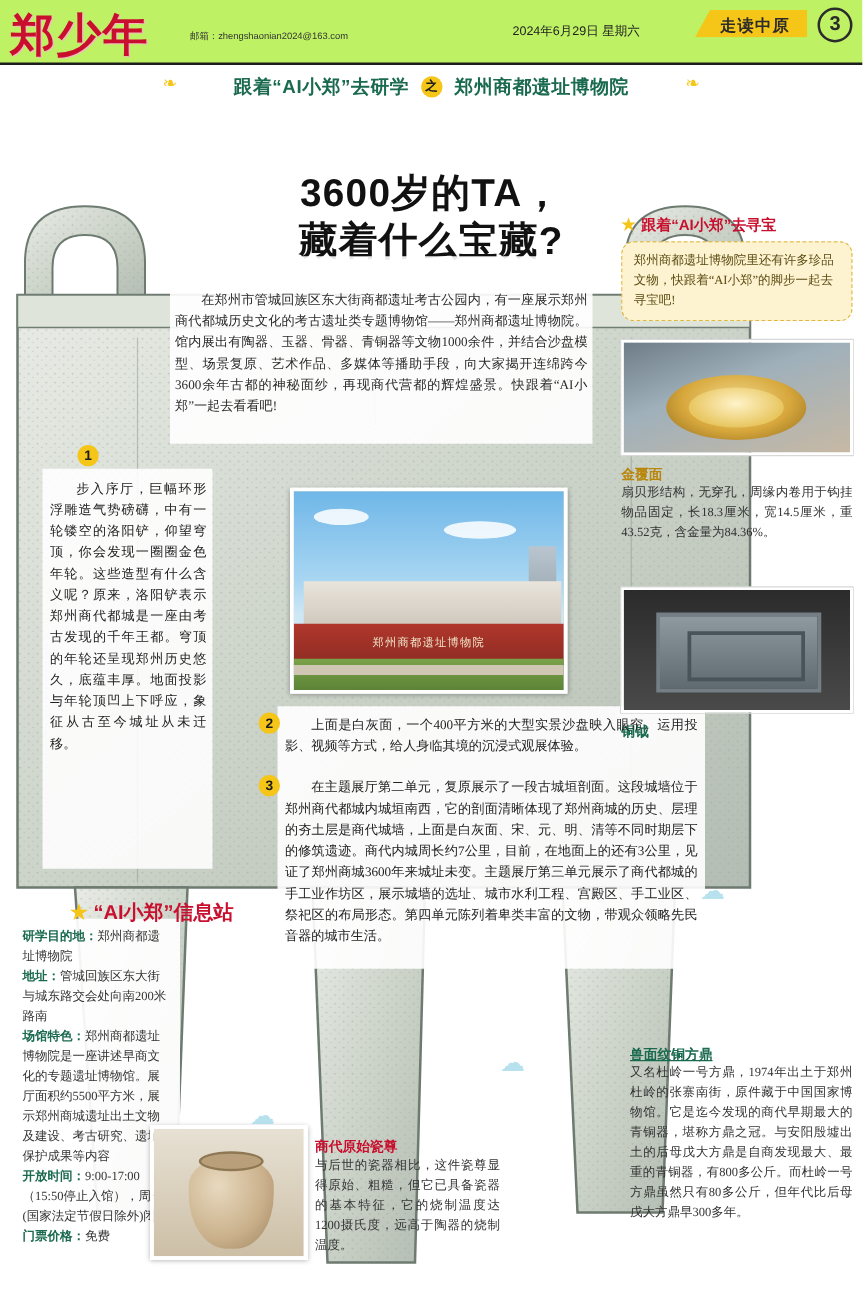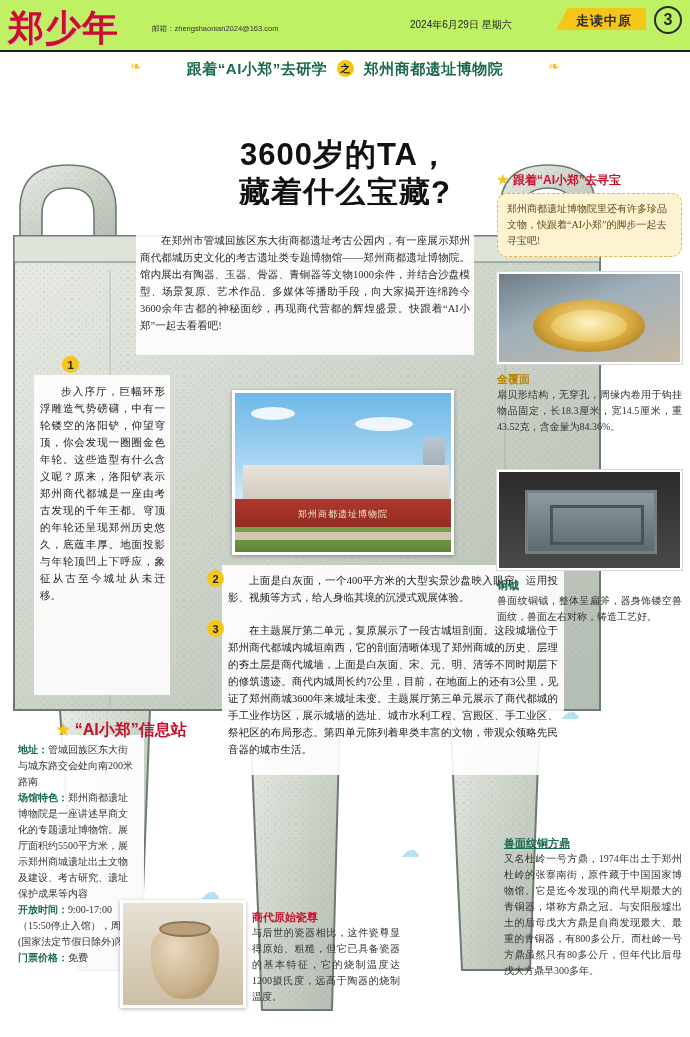--- a/index.html
+++ b/index.html
@@ -300,21 +300,20 @@
 <div class="cap cap1">
   <div class="cap-title gold">金覆面</div>
   <div class="cap-body">扇贝形结构，无穿孔，周缘内卷用于钩挂物品固定，长18.3厘米，宽14.5厘米，重43.52克，含金量为84.36%。</div>
 </div>
 
 <div class="photo-card pc2">
   <div class="plate"></div>
 </div>
 <div class="cap cap2">
   <div class="cap-title">铜钺</div>
-  <div class="cap-body">兽面纹铜钺，整体呈扁斧，器身饰镂空兽面纹，兽面左右对称，铸造工艺好。</div>
 </div>
 
 <div class="num n1">1</div>
 <div class="col1">步入序厅，巨幅环形浮雕造气势磅礴，中有一轮镂空的洛阳铲，仰望穹顶，你会发现一圈圈金色年轮。这些造型有什么含义呢？原来，洛阳铲表示郑州商代都城是一座由考古发现的千年王都。穹顶的年轮还呈现郑州历史悠久，底蕴丰厚。地面投影与年轮顶凹上下呼应，象征从古至今城址从未迁移。</div>
 
 <div class="museum-photo">
   <div class="mp-sky"></div>
   <div class="mp-cloud" style="left:16px;top:14px;width:44px;height:13px;"></div>
   <div class="mp-cloud" style="left:120px;top:24px;width:58px;height:14px;"></div>
   <div class="mp-tower"></div>
@@ -329,20 +328,21 @@
 <div class="num n2">2</div>
 <div class="para2">上面是白灰面，一个400平方米的大型实景沙盘映入眼帘。运用投影、视频等方式，给人身临其境的沉浸式观展体验。</div>
 <div class="num n3">3</div>
 <div class="para3">在主题展厅第二单元，复原展示了一段古城垣剖面。这段城墙位于郑州商代都城内城垣南西，它的剖面清晰体现了郑州商城的历史、层理的夯土层是商代城墙，上面是白灰面、宋、元、明、清等不同时期层下的修筑遗迹。商代内城周长约7公里，目前，在地面上的还有3公里，见证了郑州商城3600年来城址未变。主题展厅第三单元展示了商代都城的手工业作坊区，展示城墙的选址、城市水利工程、宫殿区、手工业区、祭祀区的布局形态。第四单元陈列着卑类丰富的文物，带观众领略先民音器的城市生活。</div>
 
 <div class="info-title">
   <span class="star">★</span>
   <span>“AI小郑”信息站</span>
 </div>
 <div class="info-box">
+  <div><span class="lbl">研学目的地：</span><span>郑州商都遗址博物院</span></div>
   <div><span class="lbl">地址：</span><span>管城回族区东大街与城东路交会处向南200米路南</span></div>
   <div><span class="lbl">场馆特色：</span><span>郑州商都遗址博物院是一座讲述早商文化的专题遗址博物馆。展厅面积约5500平方米，展示郑州商城遗址出土文物及建设、考古研究、遗址保护成果等内容</span></div>
   <div><span class="lbl">开放时间：</span><span>9:00-17:00（15:50停止入馆），周一(国家法定节假日除外)闭馆</span></div>
   <div><span class="lbl">门票价格：</span><span>免费</span></div>
 </div>
 
 <div class="pot-photo">
   <div class="pot"></div>
   <div class="rim"></div>
 </div>

